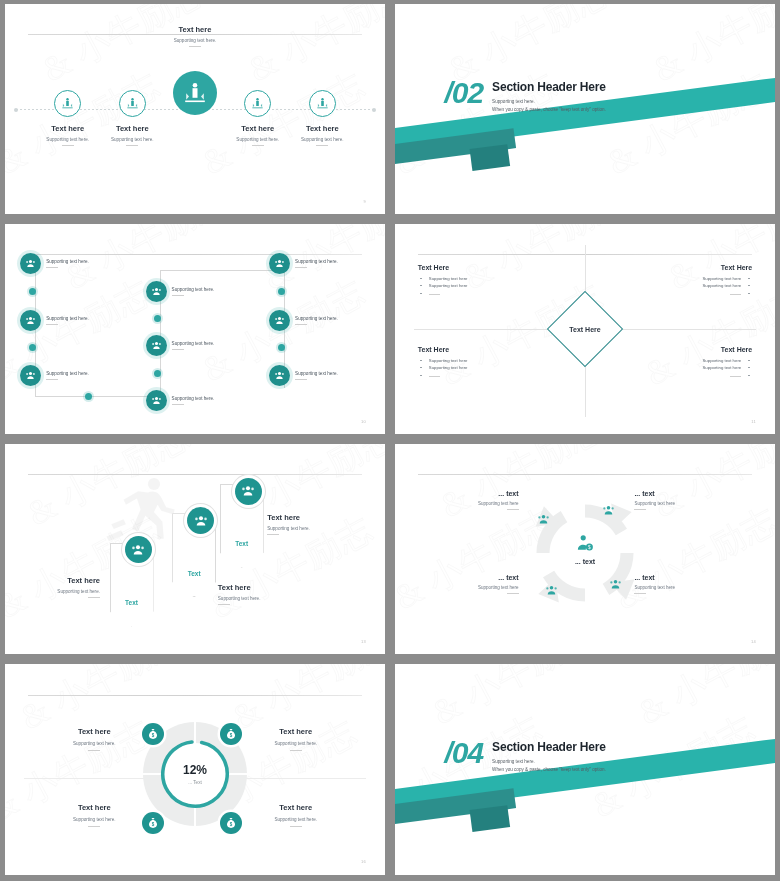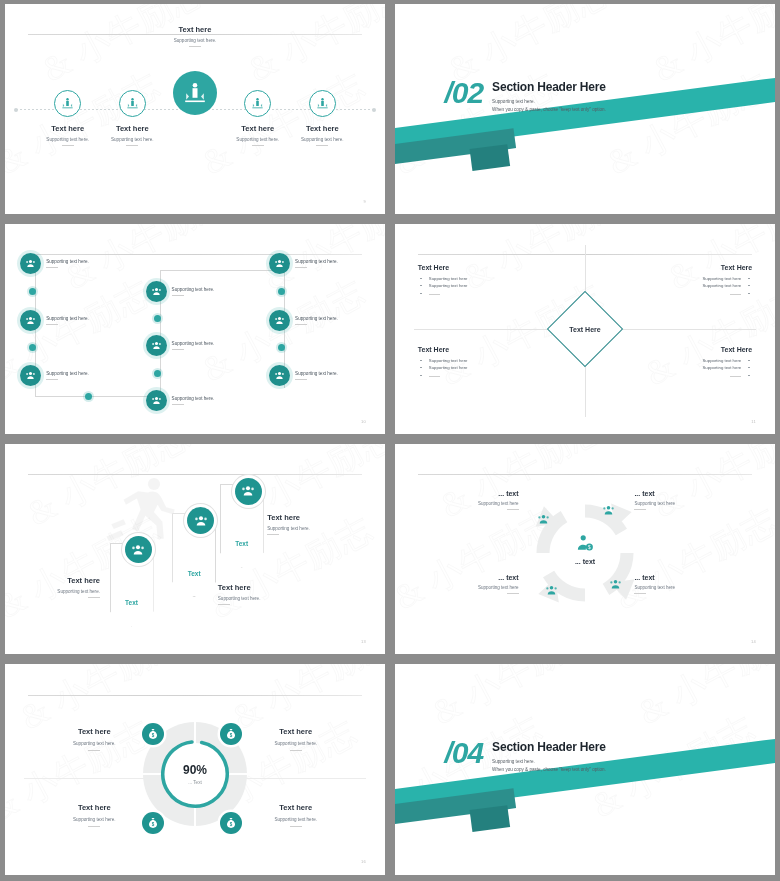--- a/index.html
+++ b/index.html
@@ -665,21 +665,21 @@
 
       <div class="dn-wrap">
         <div class="dn-bg"></div>
         <div class="dn-cut-v"></div>
         <div class="dn-cut-h"></div>
         <div class="dn-hole"></div>
         <svg viewBox="0 0 100 100" width="104" height="104" style="position:absolute;inset:0;">
           <circle cx="50" cy="50" r="31" fill="none" stroke="#2ea6a2" stroke-width="3.4" stroke-linecap="round" stroke-dasharray="185 195" transform="rotate(-78 50 50)"></circle>
         </svg>
         <div class="dn-txt">
-          <div class="dn-pct">90%</div>
+          <div class="dn-pct">12%</div>
           <div class="dn-sub">... Text</div>
         </div>
       </div>
 
       <div class="dn-ic" style="left:36%;top:28%;">
         <svg width="12" height="12" viewBox="0 0 24 24" fill="#fff">
             <path d="M9 2h6l-2 3h-2z"></path>
             <path d="M12 6c4.5 0 8 4.6 8 9.2 0 3.6-3.2 6.8-8 6.8s-8-3.2-8-6.8C4 10.6 7.5 6 12 6z"></path>
             <text x="12" y="18" font-size="9" fill="#1f9490" text-anchor="middle" font-family="Liberation Sans" font-weight="bold">$</text>
           </svg>

